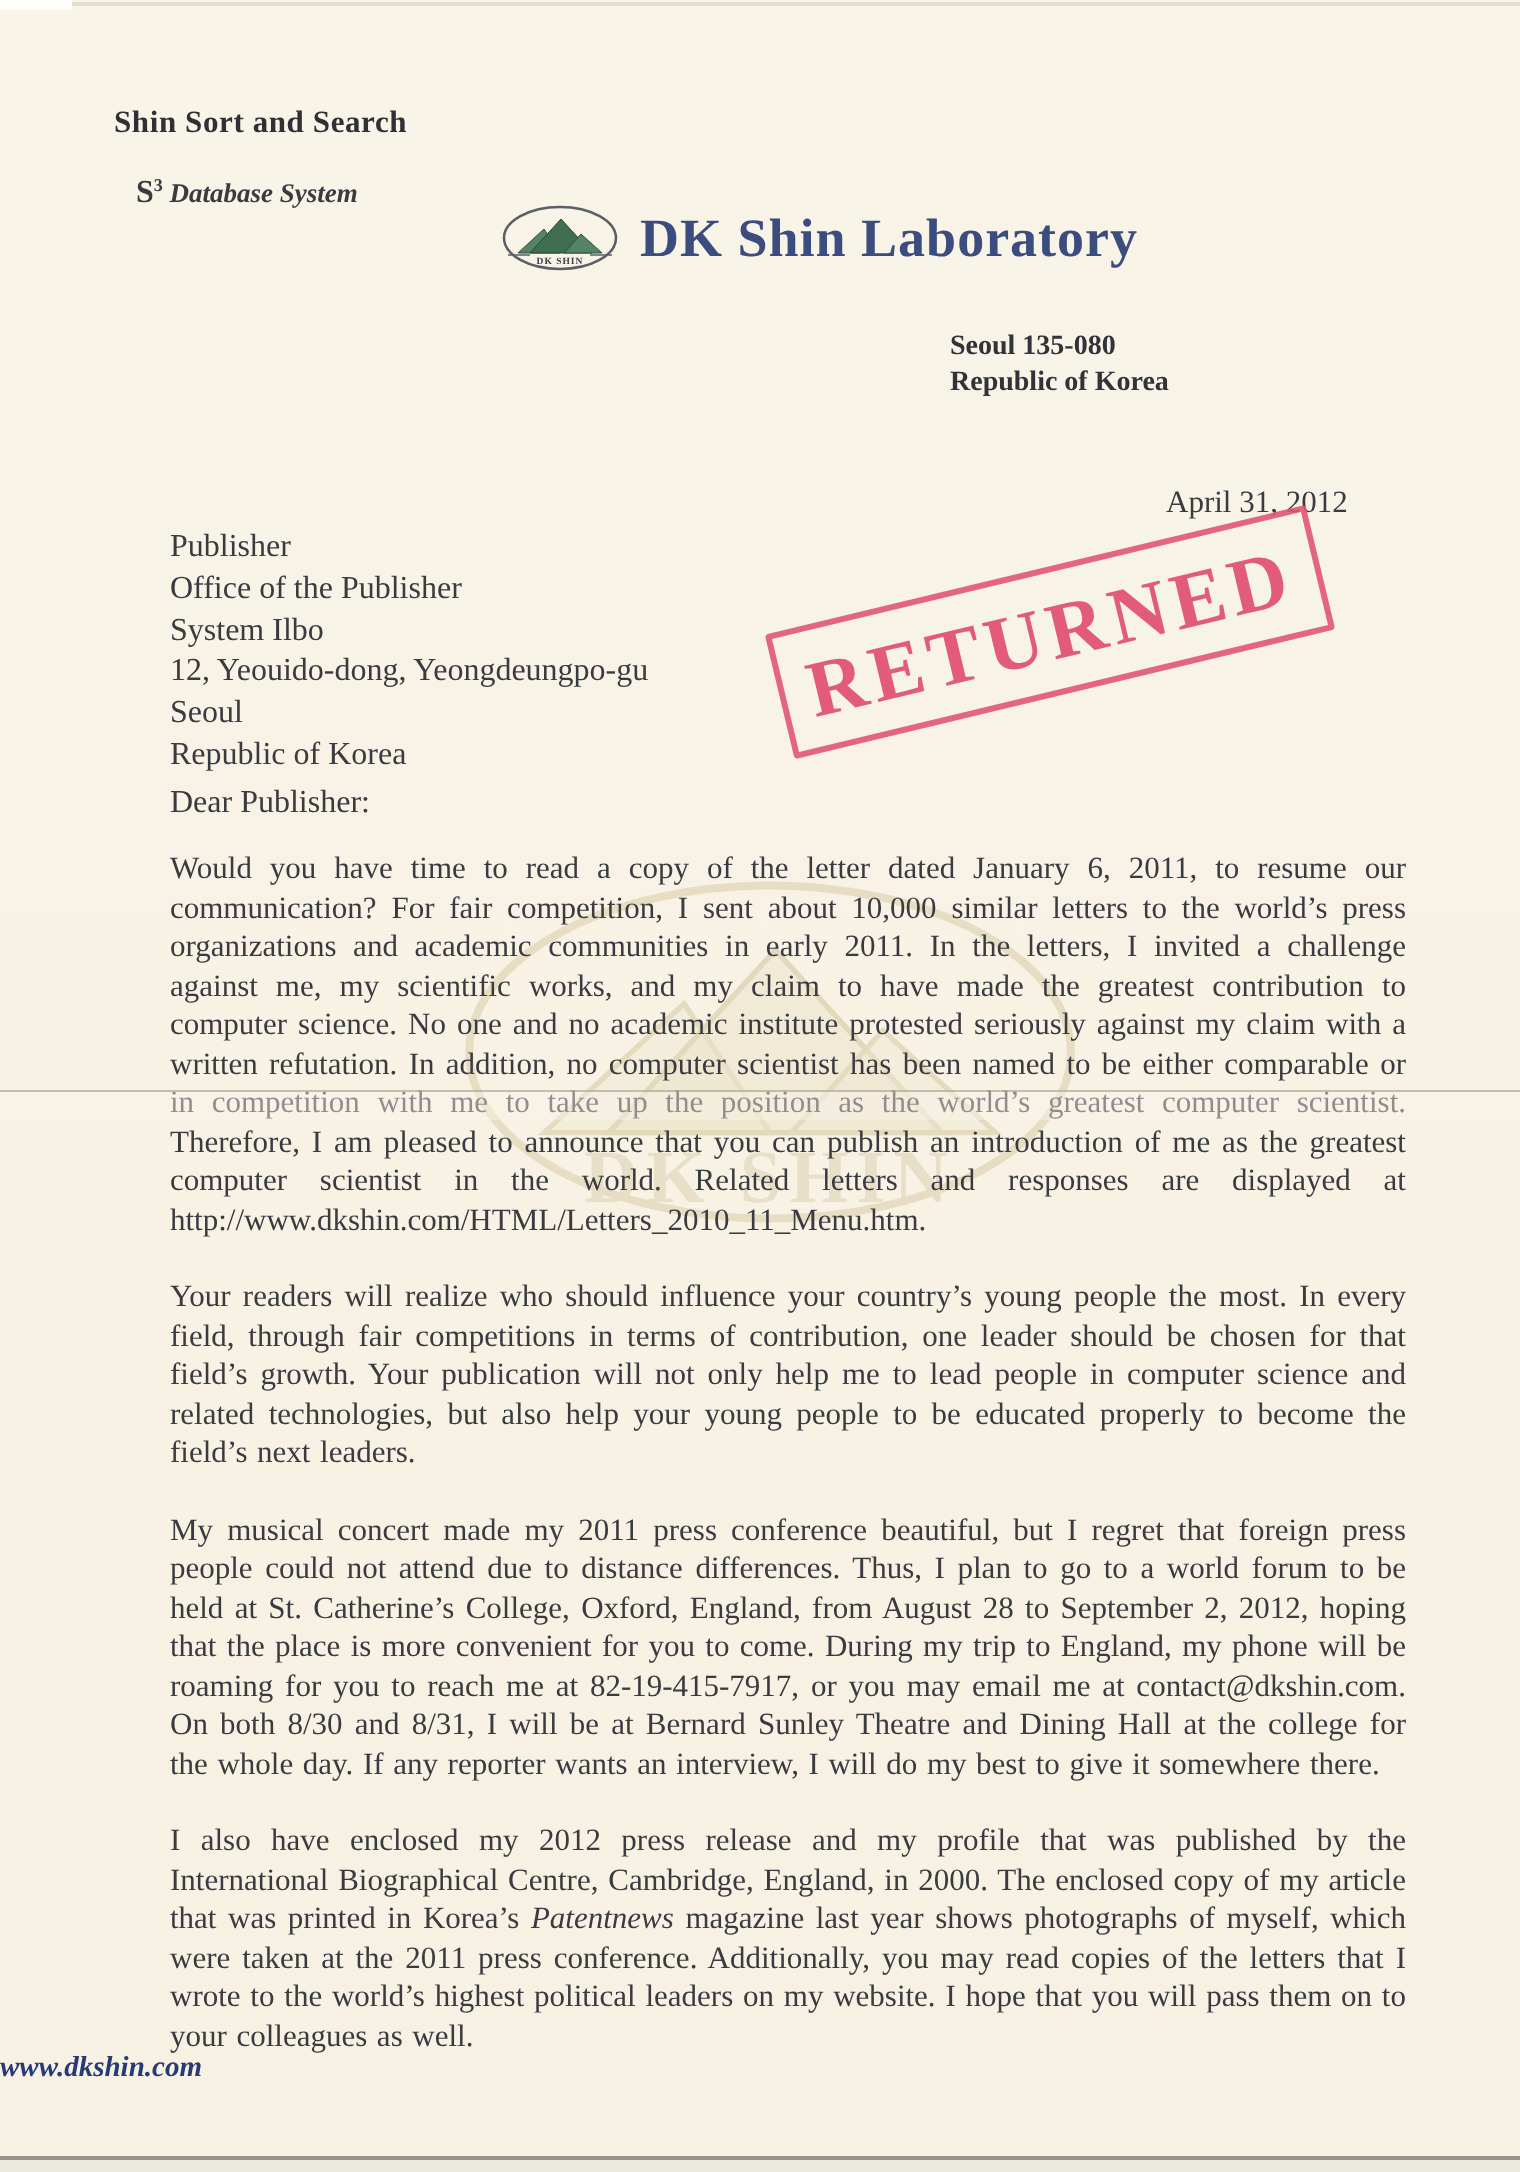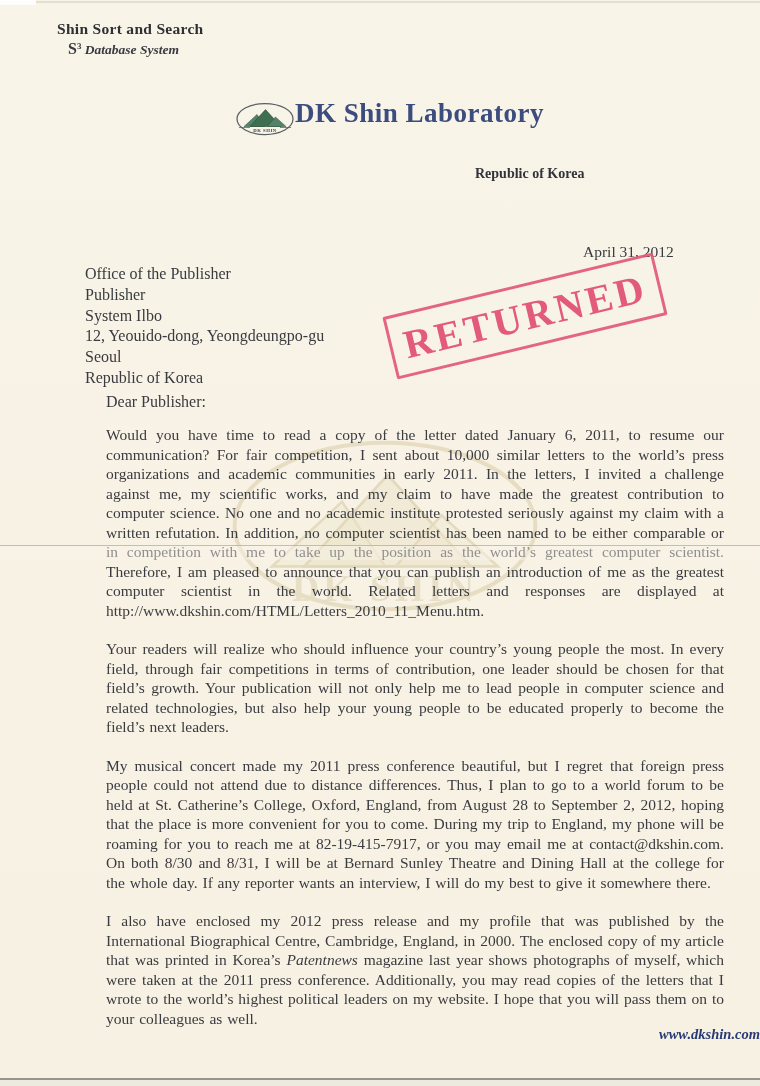--- a/index.html
+++ b/index.html
@@ -9,56 +9,56 @@
     background:linear-gradient(180deg,#f8f4e8 0%,#f7f2e4 55%,#f6f1e2 100%);
     font-family:"Liberation Serif", serif;
     color:#3a3b40;
     overflow:hidden;
   }
   
   .scan-top-line{position:absolute;left:0;top:1px;width:760px;height:2px;background:rgba(185,180,168,0.35);}
   .scan-top-corner{position:absolute;left:0;top:0;width:36px;height:5px;background:#fdfdfb;}
   .scan-bottom-edge{position:absolute;left:0;top:1078px;width:760px;height:8px;background:#eceadf;border-top:2px solid #97948d;}
   
-  .hdr-left{position:absolute;left:57px;top:19px;line-height:1.25;}
+  .hdr-left{position:absolute;left:57px;top:52px;line-height:1.25;}
   .hdr-product{font-weight:bold;font-size:15.5px;color:#2f3036;letter-spacing:0.3px;}
-  .hdr-sub{font-size:13.5px;color:#3a3b41;padding-left:11px;margin-top:1px;}
+  .hdr-sub{font-size:13.5px;color:#3a3b41;padding-left:11px;margin-top:16px;}
   .hdr-sub .bigS{font-weight:bold;font-size:16px;font-style:normal;}
   .hdr-sub sup{font-size:9px;font-weight:bold;}
   .hdr-sub i{font-style:italic;font-weight:bold;}
-  .brandrow{position:absolute;left:235px;top:98px;display:flex;align-items:flex-start;}
+  .brandrow{position:absolute;left:250px;top:98px;display:flex;align-items:center;gap:10px;}
   .logo{width:60px;height:42px;}
   .company{font-size:27px;font-weight:bold;color:#3c4c7e;letter-spacing:0.5px;}
   .addr{position:absolute;left:475px;top:165px;font-weight:bold;font-size:14px;line-height:17.5px;color:#32333a;}
   .dateline{position:absolute;left:583px;top:243px;font-size:15.5px;color:#3a3b40;}
   
   .recipient{position:absolute;left:85px;top:264px;font-size:16px;line-height:20.8px;color:#3a3b40;z-index:1;}
   
   .stamp{
     position:absolute;left:386px;top:284px;width:272px;height:58px;
     border:3px solid #e25677;border-radius:2px;
     transform:rotate(-13.5deg);
     display:flex;align-items:center;justify-content:center;
     color:#e04b70;font-size:40px;font-weight:bold;letter-spacing:3px;
     opacity:0.9;z-index:2;
     font-family:"Liberation Serif", serif;
   }
   
   .watermark{position:absolute;left:222px;top:432px;width:326px;height:188px;opacity:0.55;z-index:0;pointer-events:none;}
   
-  .body{position:absolute;left:85px;top:393px;width:618px;z-index:1;margin-left:21px;}
+  .body{position:absolute;left:85px;top:393px;width:618px;z-index:1;}
   .salutation{font-size:16px;margin:0 0 14px 0;}
   .body p{font-size:15.5px;line-height:19.5px;text-align:justify;margin:0 0 19px 0;word-spacing:0.06em;font-family:Liberation Serif, serif;}
   .body p:last-child{margin-bottom:0;}
   
   .fold{position:absolute;left:0;top:545px;width:760px;height:14px;
     background:rgba(248,244,232,0.45);
     border-top:1px solid rgba(152,146,129,0.55);z-index:3;pointer-events:none;}
   
-  .footer{position:absolute;left:0;top:1026px;width:760px;text-align:right;
+  .footer{position:absolute;left:0;top:1026px;width:760px;text-align:left;
     font-size:14.5px;font-weight:bold;font-style:italic;color:#283a75;z-index:1;}
 </style>
 </head>
 <body>
 
 <div class="page">
 
   <div class="scan-top-line"></div>
   <div class="scan-top-corner"></div>
 
@@ -77,28 +77,29 @@
       <line x1="90" y1="52" x2="112" y2="52" stroke="#5a5f66" stroke-width="1.5"></line>
       <polygon points="18,50 44,26 60,50" fill="#54836a" stroke="#2c4f3a" stroke-width="1"></polygon>
       <polygon points="30,50 61,16 92,50" fill="#3f6f50" stroke="#244733" stroke-width="1"></polygon>
       <polygon points="64,50 81,31 102,50" fill="#54836a" stroke="#2c4f3a" stroke-width="1"></polygon>
       <text x="60" y="61" text-anchor="middle" font-family="Liberation Serif, serif" font-size="9.5" font-weight="bold" letter-spacing="1" fill="#393e45">DK SHIN</text>
     </svg>
     <div class="company">DK Shin Laboratory</div>
   </div>
 
   <div class="addr">
+    <div>Seoul 135-080</div>
     <div>Republic of Korea</div>
   </div>
 
   <div class="dateline">April 31, 2012</div>
 
   <div class="recipient">
+    <div>Publisher</div>
     <div>Office of the Publisher</div>
-    <div>Publisher</div>
     <div>System Ilbo</div>
     <div>12, Yeouido-dong, Yeongdeungpo-gu</div>
     <div>Seoul</div>
     <div>Republic of Korea</div>
   </div>
 
   <div class="stamp">RETURNED</div>
 
   <svg class="watermark" viewBox="0 0 120 70">
     <ellipse cx="60" cy="35" rx="56" ry="31" fill="none" stroke="#d9cda8" stroke-width="1.5"></ellipse>

